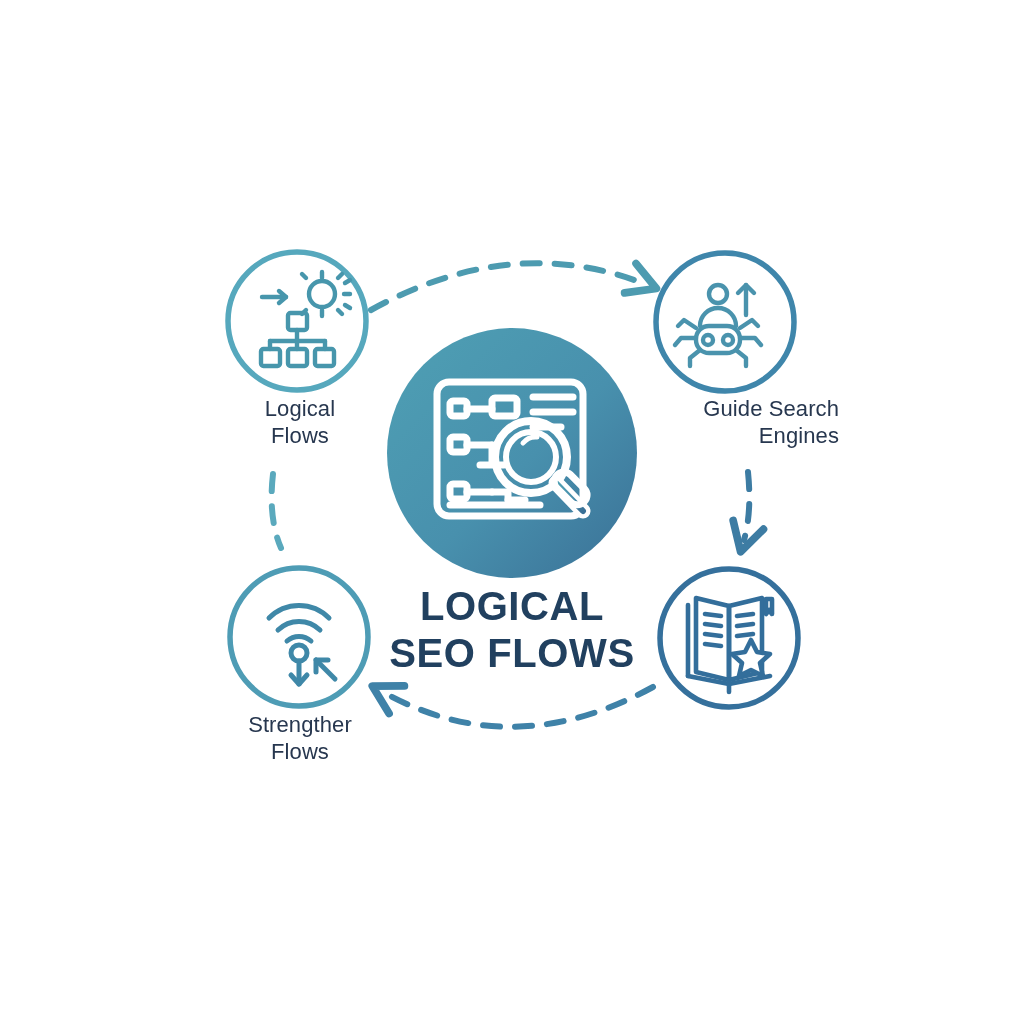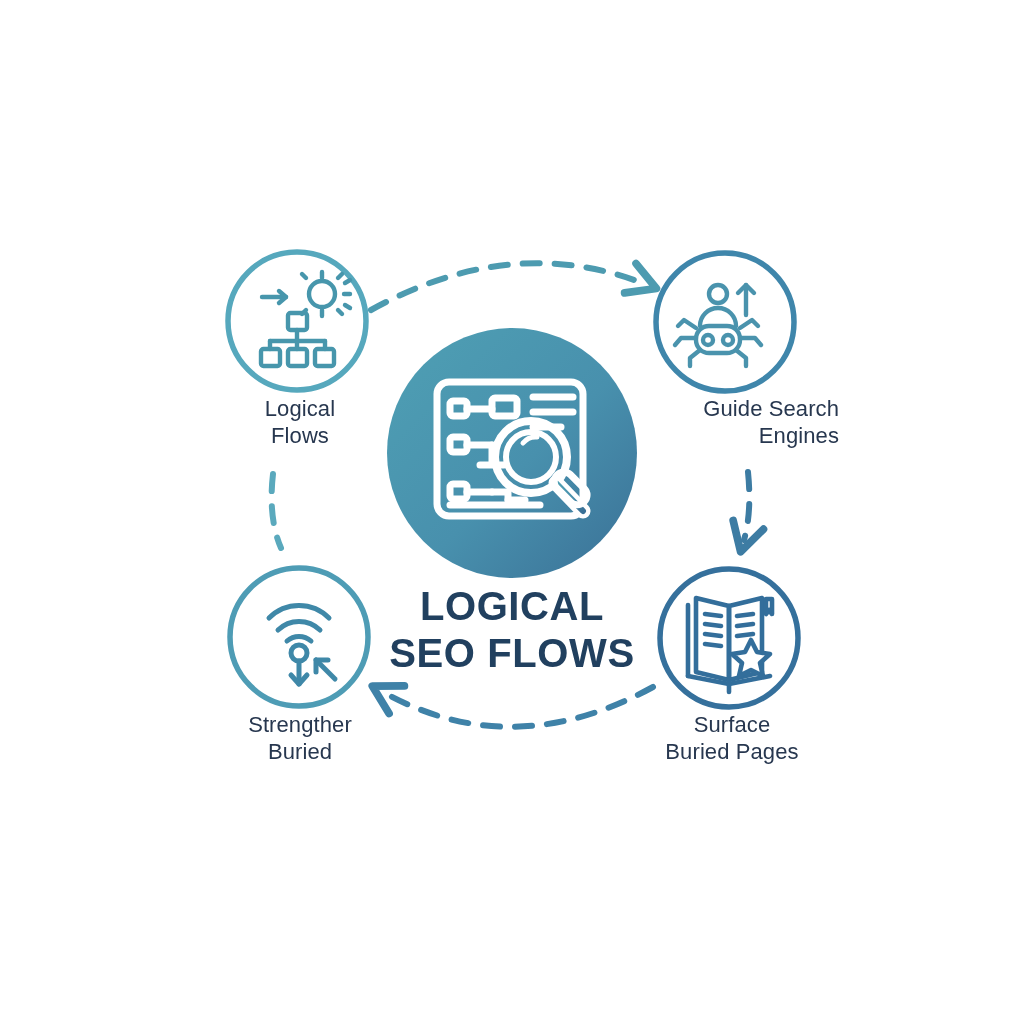--- a/index.html
+++ b/index.html
@@ -231,21 +231,19 @@
     </g>
   </svg>
 
   <div class="node-label" id="label-tl">Logical
 Flows</div>
 
   <div class="node-label" id="label-tr">Guide Search
 Engines</div>
 
   <div class="node-label" id="label-bl">Strengther
-Buried</div>
-
-  <div class="node-label" id="label-br">Surface
-Buried Pages</div>
+Flows</div>
+
 
   <div class="center-title">LOGICAL
 SEO FLOWS</div>
 
 </div>
 
 </body></html>

